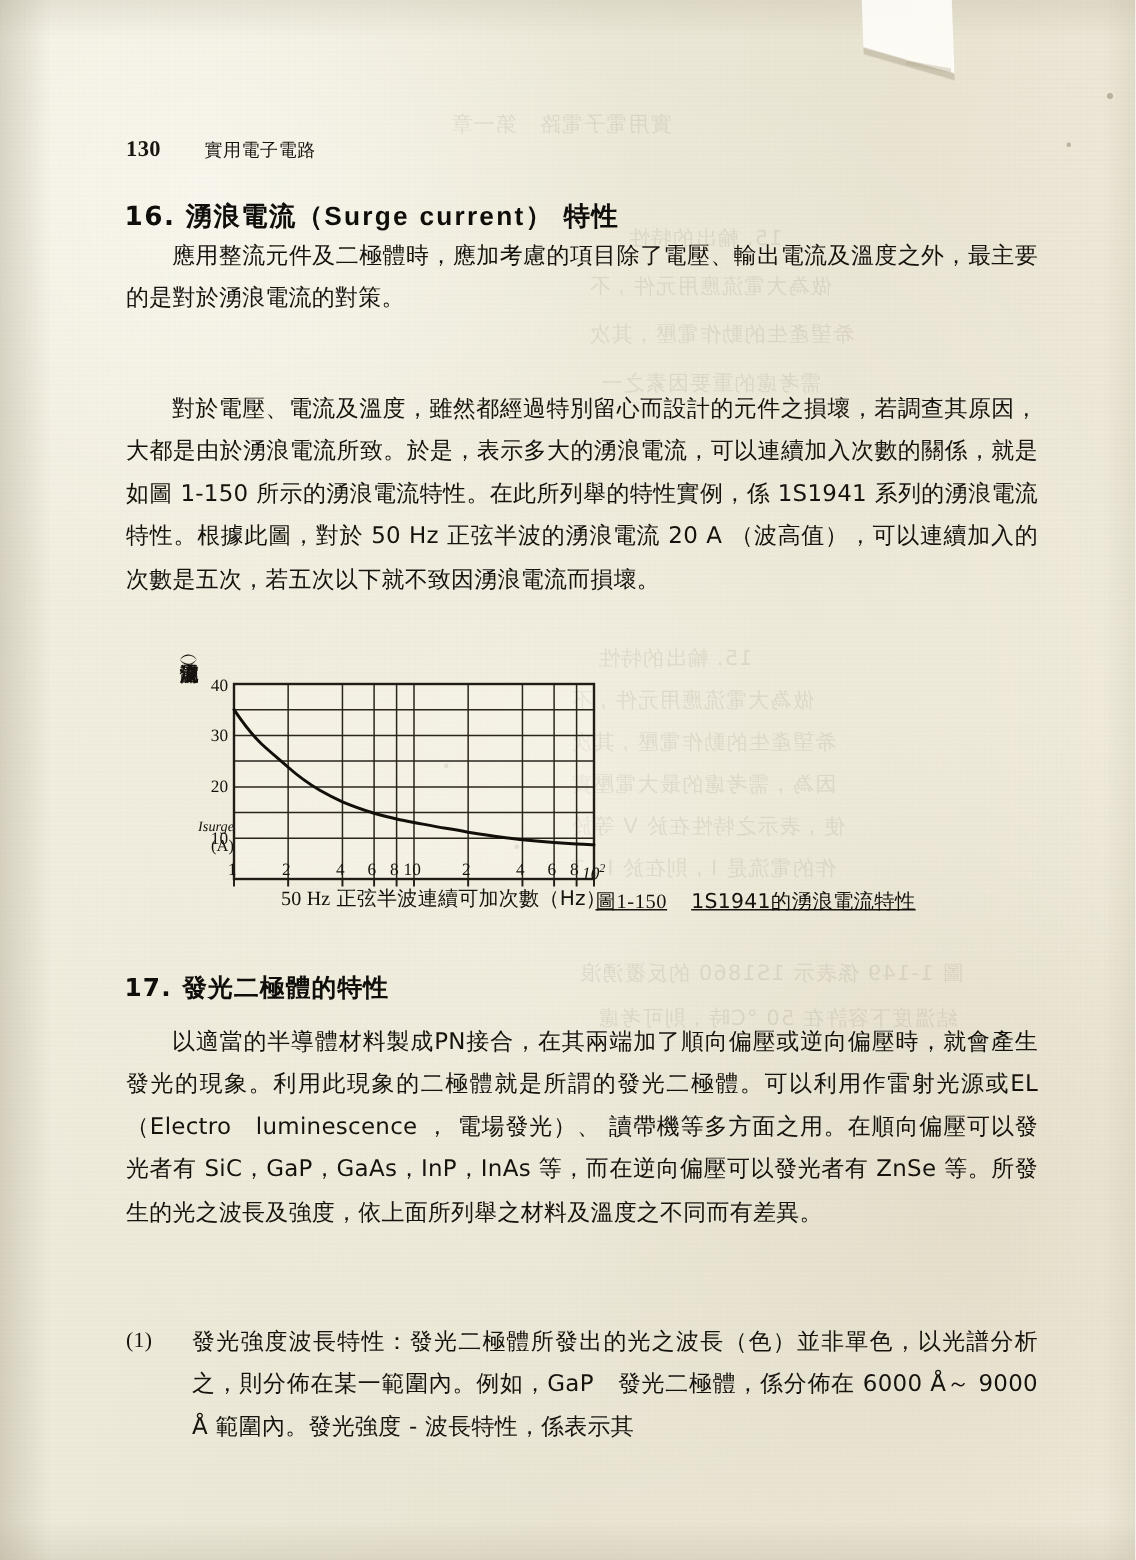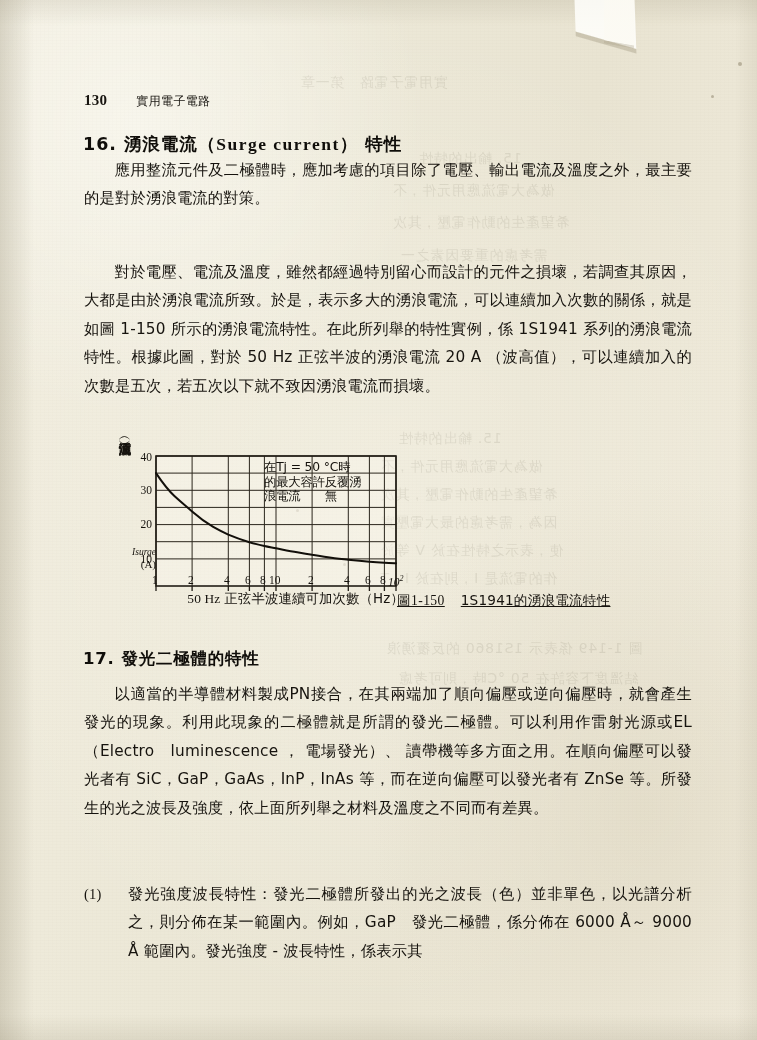--- a/index.html
+++ b/index.html
@@ -109,21 +109,21 @@
 
   
   .h2 {
     position: absolute;
     left: 83px;
     font-size: 17.5px;
     font-weight: bold;
     letter-spacing: .055em;
     color: #100e0a;
   }
-  .h2 .lat { font-family: Liberation Serif, serif; letter-spacing: .085em; }
+  .h2 .lat { font-family: Liberation Sans, sans-serif; letter-spacing: .085em; }
 
   
   .para {
     position: absolute;
     left: 84px;
     width: 608px;
     font-size: 15.3px;
     line-height: 28.4px;
     letter-spacing: .012em;
     color: #16130e;
@@ -336,25 +336,20 @@
                  C130,94.8 134,95.5 138,96.3
                  C146,97.8 152,99 159.2,100.2
                  C166,101.3 170,102 174.1,102.8
                  C184,104.4 190,105.3 196.6,106.2
                  C203,107 207,107.4 210.3,107.8
                  C220,108.8 226,109.3 231.4,109.7
                  C238,110.2 243,110.5 246.4,110.7
                  C251,111 255,111.1 258,111.2"></path>
       </svg>
 
-      <div class="fig-note">
-        <div>在Tj = 50 °C時</div>
-        <div>的最大容許反覆湧</div>
-        <div>浪電流　　無</div>
-      </div>
 
       <div style="position:absolute;left:26px;top:142px;width:268px;height:14px;font-family:'Liberation Serif',serif;font-size:11.5px;color:#16130e;">
         <span style="position:absolute;left:14px;">1</span>
         <span style="position:absolute;left:50px;">2</span>
         <span style="position:absolute;left:86px;">4</span>
         <span style="position:absolute;left:107px;">6</span>
         <span style="position:absolute;left:122px;">8</span>
         <span style="position:absolute;left:131px;">10</span>
         <span style="position:absolute;left:170px;">2</span>
         <span style="position:absolute;left:206px;">4</span>

